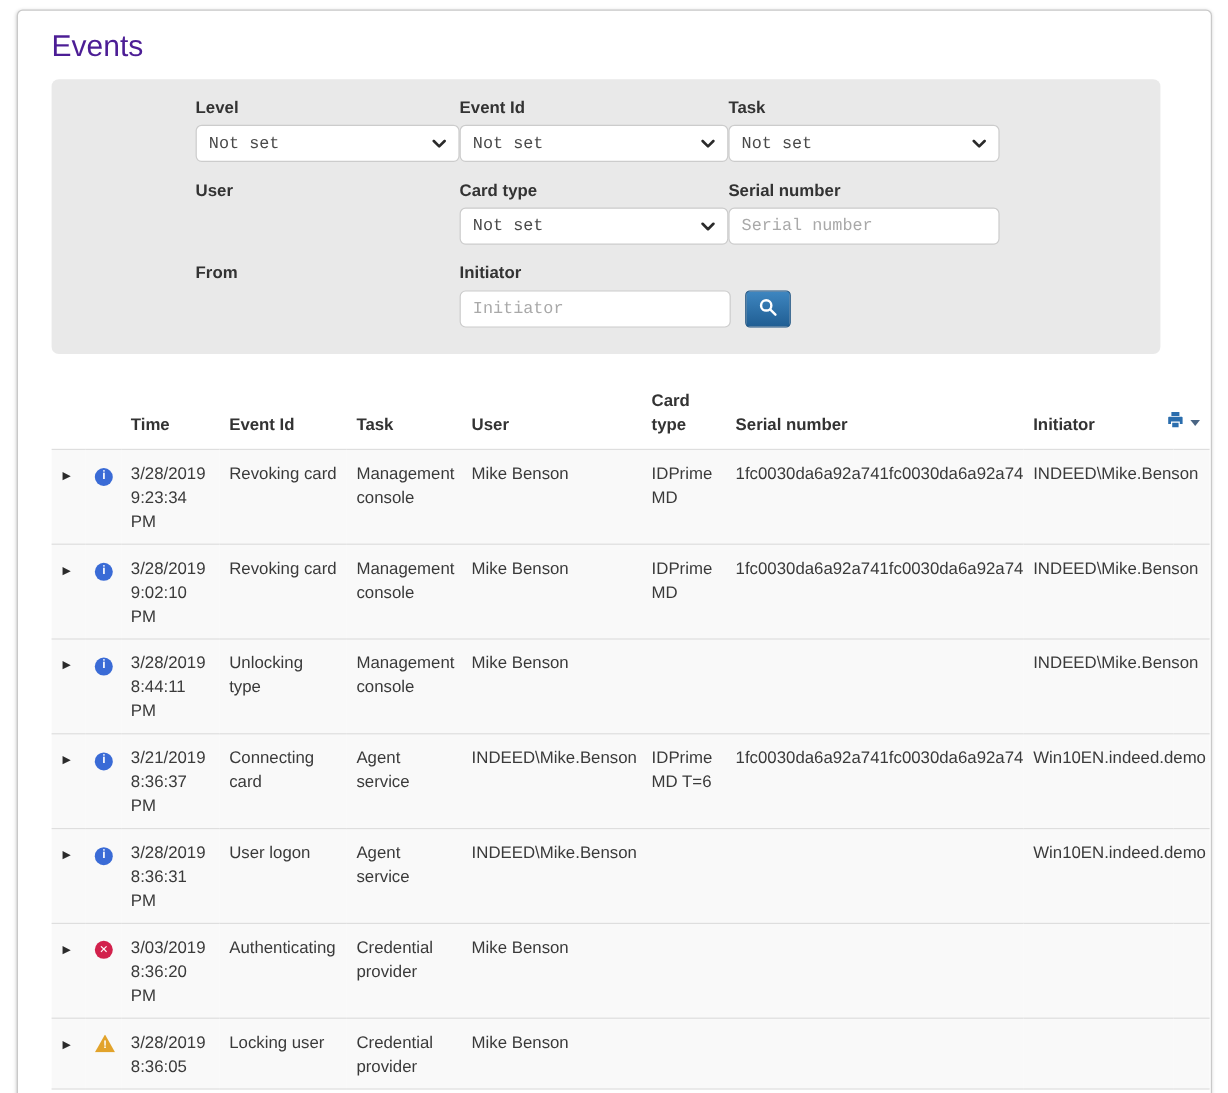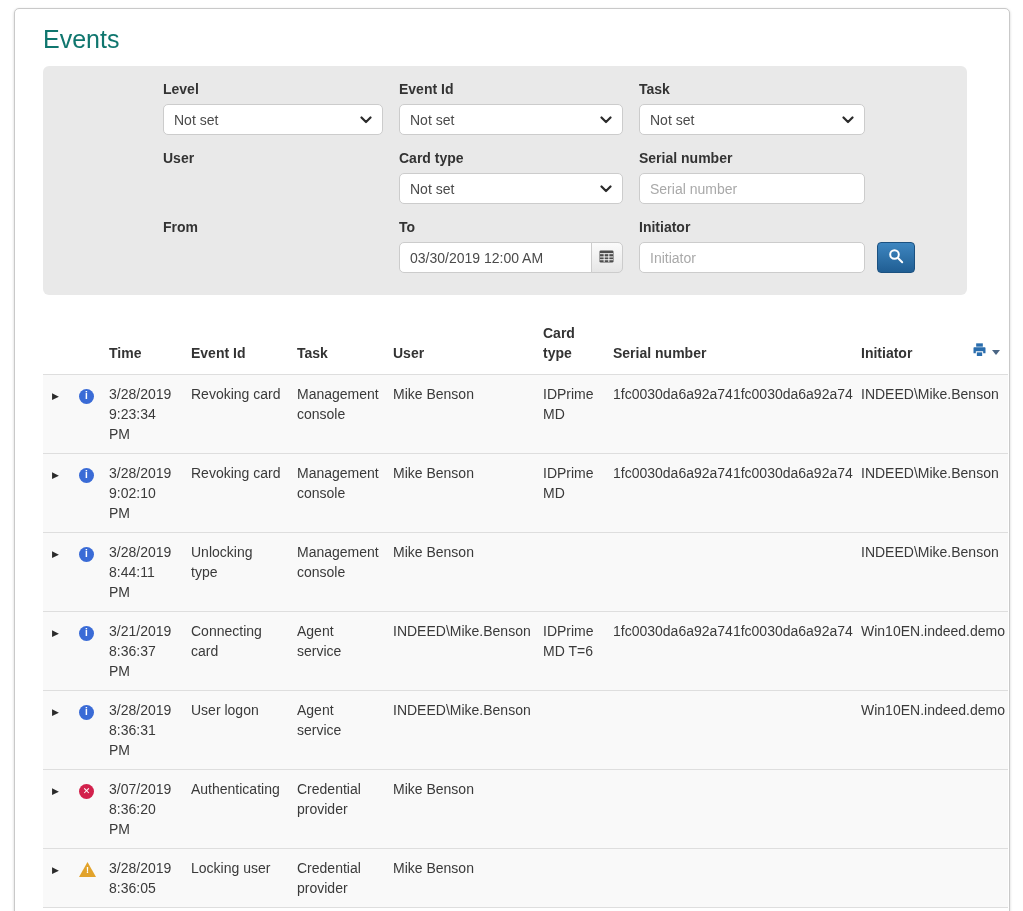--- a/index.html
+++ b/index.html
@@ -14,52 +14,52 @@
     min-height: 895px;
     background: #fff;
     border: 1px solid #c9c9c9;
     border-radius: 5px;
     box-shadow: 0 1px 3px rgba(0,0,0,.18);
     padding: 0 14px 24px 28px;
   }
   .page-title {
     font-size: 25px;
     font-weight: 400;
-    color: #0f766e;
+    color: #4c1d95;
     margin: 16px 0 12px 0;
   }
   
   .panel {
     background: #e9e9e9;
     border-radius: 6px;
     padding: 0 0 22px 120px;
     margin-right: 28px;
     margin-bottom: 18px;
   }
-  .f-row { display: flex; gap: 16px; }
+  .f-row { display: flex; }
   .c1 { width: 220px; }
   .c2 { width: 224px; }
   .c3 { width: 226px; }
   .f-label {
     display: block;
     font-weight: bold;
     font-size: 14px;
     color: #333;
     margin: 15px 0 7px 0;
   }
   .control {
     height: 31px;
     width: 100%;
     background: #fff;
     border: 1px solid #ccc;
     border-radius: 5px;
     font-size: 14px;
     color: #4a4a4a;
     padding: 0 10px;
-    font-family: Liberation Sans, sans-serif;
+    font-family: Liberation Mono, monospace;
   }
   .sel {
     display: flex;
     align-items: center;
     justify-content: space-between;
     cursor: pointer;
   }
   .sel .chev { display: inline-flex; margin-left: 6px; }
   input.control::placeholder { color: #a9a9a9; opacity: 1; }
   .input-group { display: flex; }
@@ -238,40 +238,20 @@
       </div>
       <div class="c3">
         <label class="f-label">Serial number</label>
         <input class="control" type="text" placeholder="Serial number" style="">
       </div>
     </div>
 
     <div class="f-row">
       <div class="c1">
         <label class="f-label">From</label>
-      </div>
-      <div class="c2">
-        <label class="f-label">To</label>
-        <div class="input-group">
-          <input class="control" type="text" value="03/30/2019 12:00 AM" style="">
-          <button class="addon-btn">
-            <span>
-              <svg width="15" height="14" viewBox="0 0 16 15">
-                  <rect x="0.5" y="1.5" width="15" height="13" rx="1.5" fill="#4d4d4d"></rect>
-                  <g stroke="#fff" stroke-width="1">
-                    <line x1="1" y1="5" x2="15" y2="5"></line>
-                    <line x1="5.5" y1="5" x2="5.5" y2="14"></line>
-                    <line x1="10.5" y1="5" x2="10.5" y2="14"></line>
-                    <line x1="1" y1="8.5" x2="15" y2="8.5"></line>
-                    <line x1="1" y1="11.5" x2="15" y2="11.5"></line>
-                  </g>
-                </svg>
-            </span>
-          </button>
-        </div>
       </div>
       <div>
         <label class="f-label">Initiator</label>
         <div class="initiator-wrap">
           <input class="control" type="text" placeholder="Initiator" style="">
           <button class="search-btn">
             <span>
               <svg width="16" height="16" viewBox="0 0 16 16" fill="none" stroke="#fff" stroke-width="2" stroke-linecap="round">
                   <circle cx="6.5" cy="6.5" r="4.3"></circle>
                   <line x1="10.2" y1="10.2" x2="14.2" y2="14.2"></line>
@@ -379,21 +359,21 @@
     <td class="cell-task">Agent service</td>
     <td class="cell-user">INDEED\Mike.Benson</td>
     <td class="cell-card"></td>
     <td class="cell-serial"></td>
     <td class="cell-initiator">Win10EN.indeed.demo</td>
     <td></td>
   </tr>
         <tr>
     <td><button class="expander">▶</button></td>
     <td><span class="lvl icon-error">✕</span></td>
-    <td class="cell-time">3/07/2019 8:36:20 PM</td>
+    <td class="cell-time">3/03/2019 8:36:20 PM</td>
     <td class="cell-event">Authenticating</td>
     <td class="cell-task">Credential provider</td>
     <td class="cell-user">Mike Benson</td>
     <td class="cell-card"></td>
     <td class="cell-serial"></td>
     <td class="cell-initiator"></td>
     <td></td>
   </tr>
         <tr>
     <td><button class="expander">▶</button></td>

